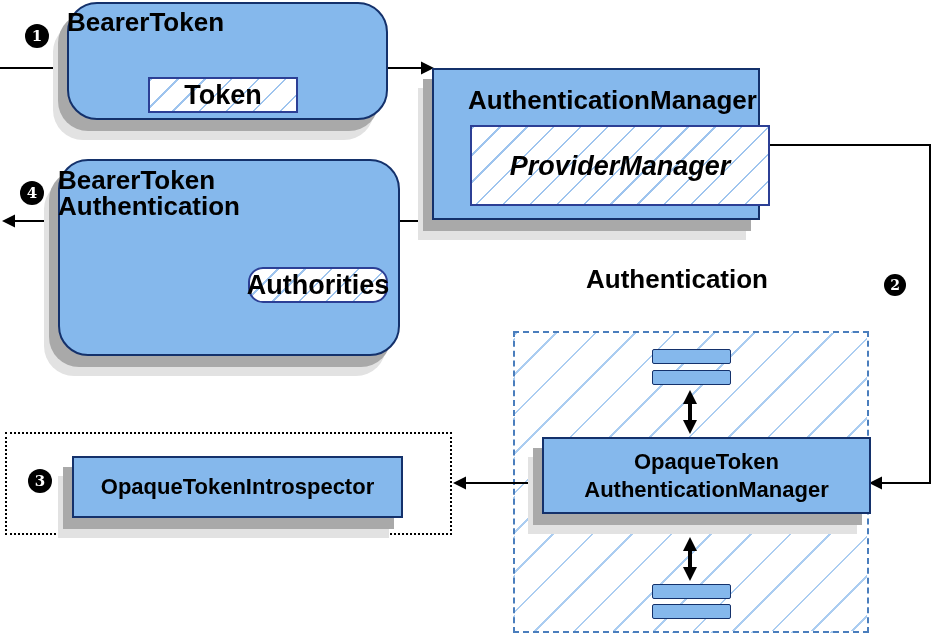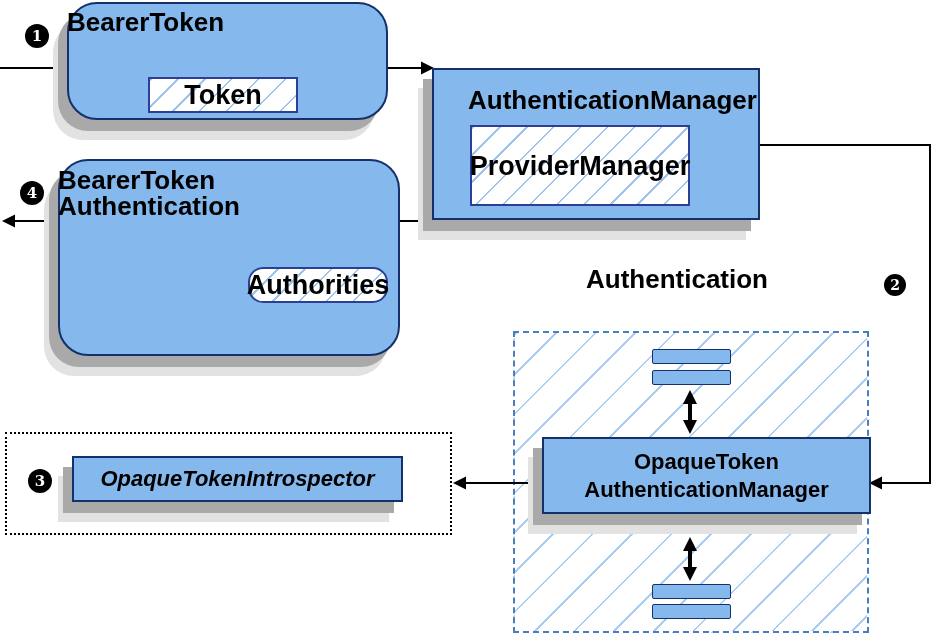--- a/index.html
+++ b/index.html
@@ -90,34 +90,34 @@
     <div>BearerToken</div>
   </div>
   <div class="abs hatchbox" style="left:148px;top:77px;width:150px;height:36px;">
     <div>Token</div>
   </div>
 
   <div class="abs solid shadow" style="left:432px;top:68px;width:328px;height:152px;"></div>
   <div class="abs title" style="left:432px;top:87px;width:328px;padding-left:36px;">
     <div>AuthenticationManager</div>
   </div>
-  <div class="abs hatchbox" style="left:470px;top:125px;width:220px;height:81px;">
+  <div class="abs hatchbox" style="left:470px;top:125px;width:300px;height:81px;font-style:italic;">
     <div>ProviderManager</div>
   </div>
 
   <div class="abs solid rounded shadow" style="left:58px;top:159px;width:342px;height:197px;"></div>
   <div class="abs title" style="left:58px;top:167px;width:342px;">
     <div>BearerToken</div>
     <div>Authentication</div>
   </div>
   <div class="abs hatchbox" style="left:248px;top:267px;width:140px;height:36px;border-radius:15px;">
     <div>Authorities</div>
   </div>
 
-  <div class="abs solid shadow center-flex big-label" style="left:72px;top:456px;width:331px;height:46px;font-style:italic;">
+  <div class="abs solid shadow center-flex big-label" style="left:72px;top:456px;width:331px;height:62px;">
     <div>OpaqueTokenIntrospector</div>
   </div>
 
   <div class="abs solid shadow center-flex big-label" style="left:542px;top:437px;width:329px;height:77px;">
     <div>OpaqueToken</div>
     <div>AuthenticationManager</div>
   </div>
 
   <div class="abs bar" style="left:652px;top:349px;width:79px;height:15px;"></div>
   <div class="abs bar" style="left:652px;top:370px;width:79px;height:15px;"></div>

